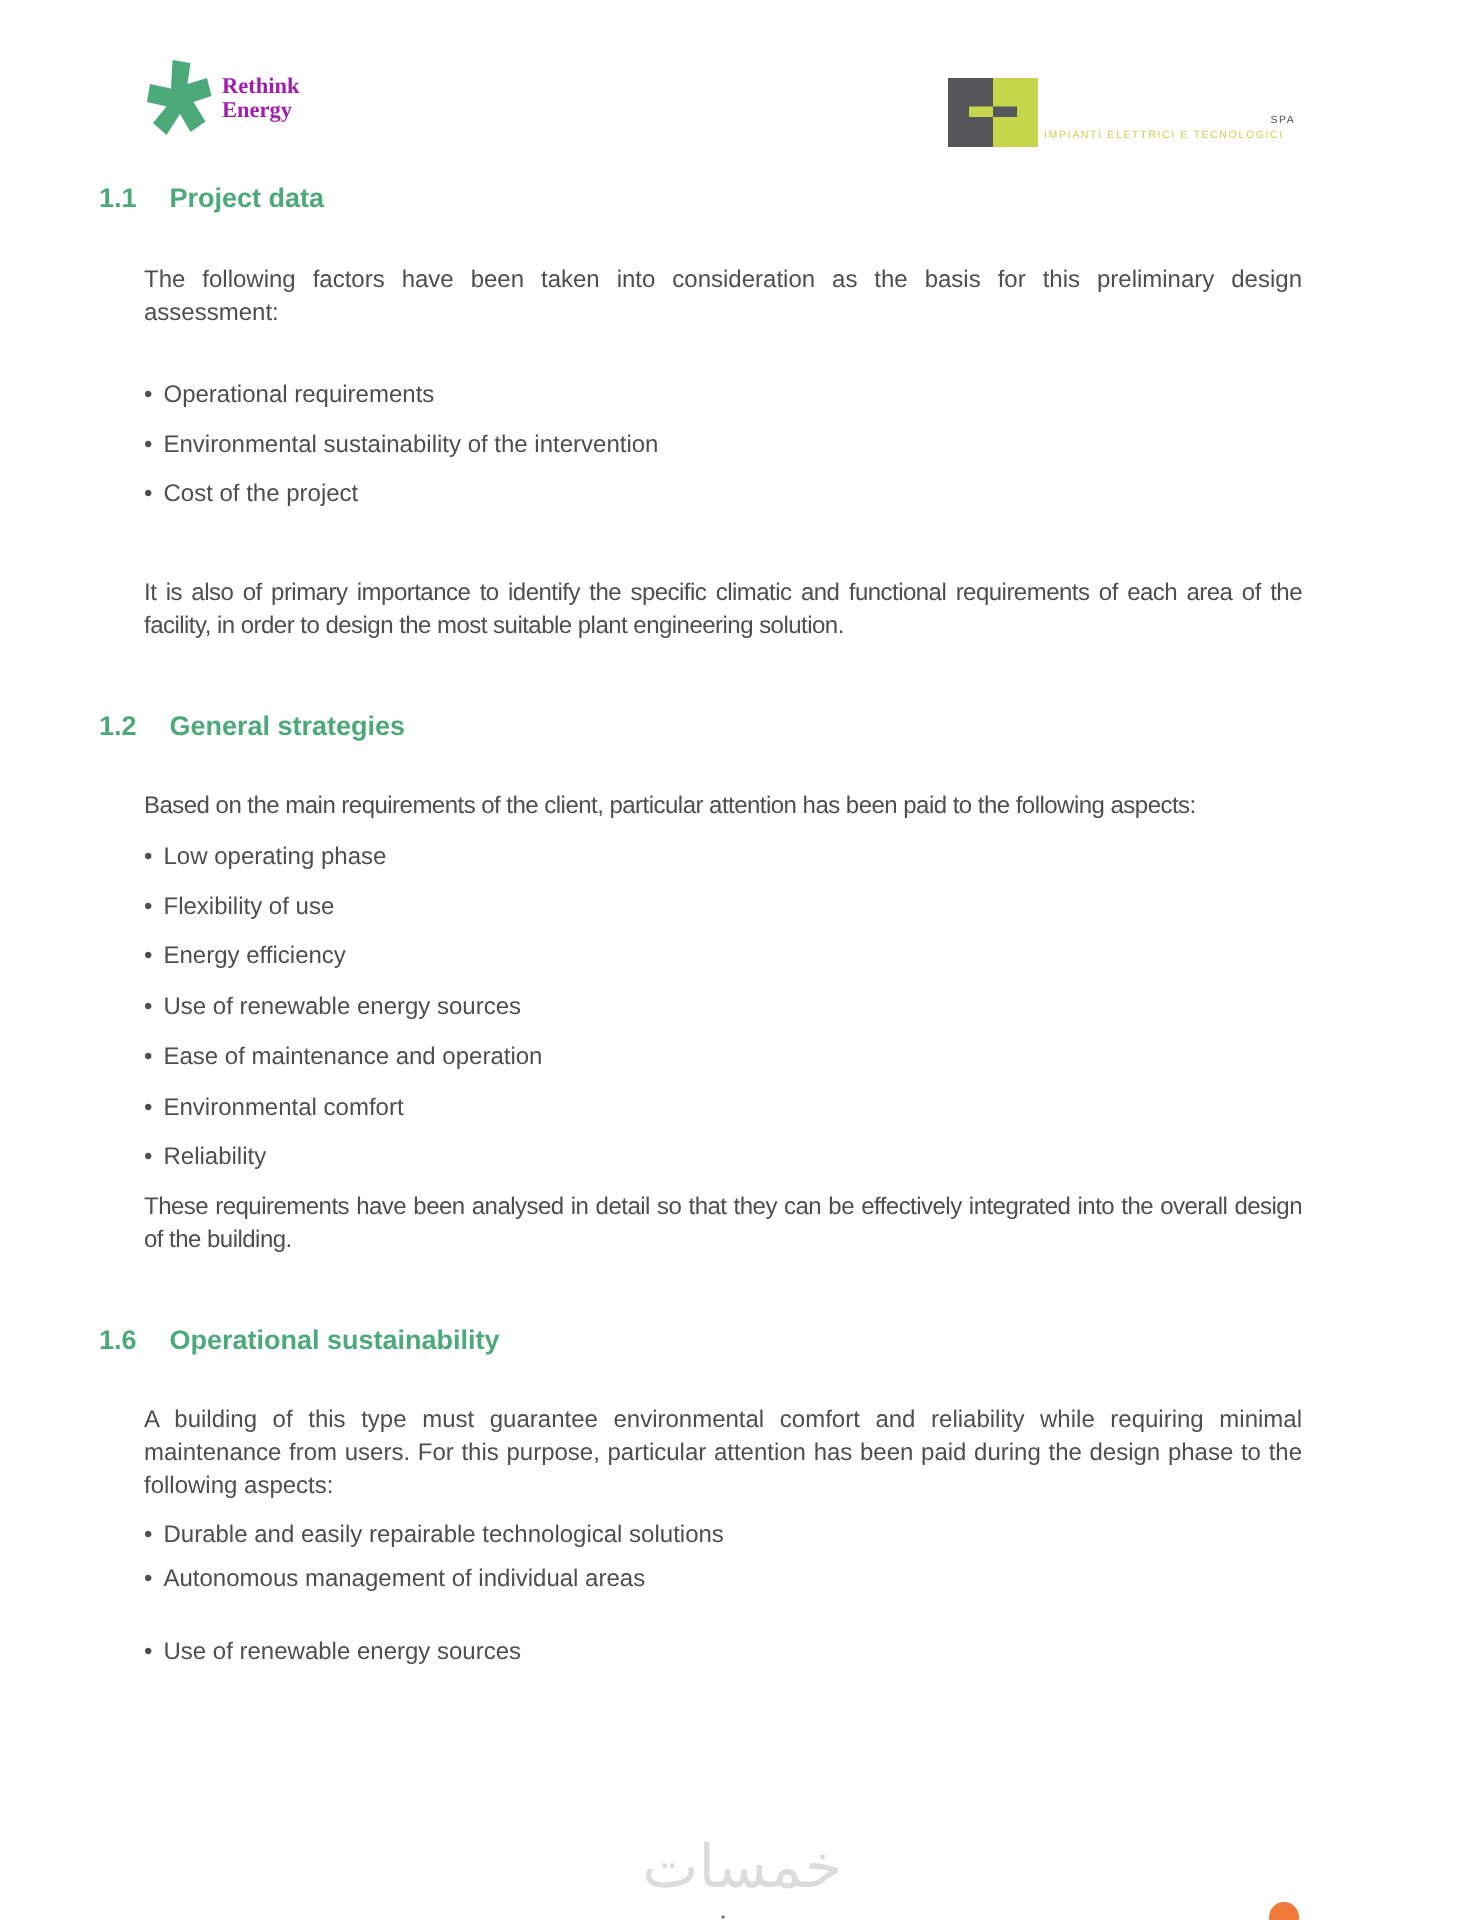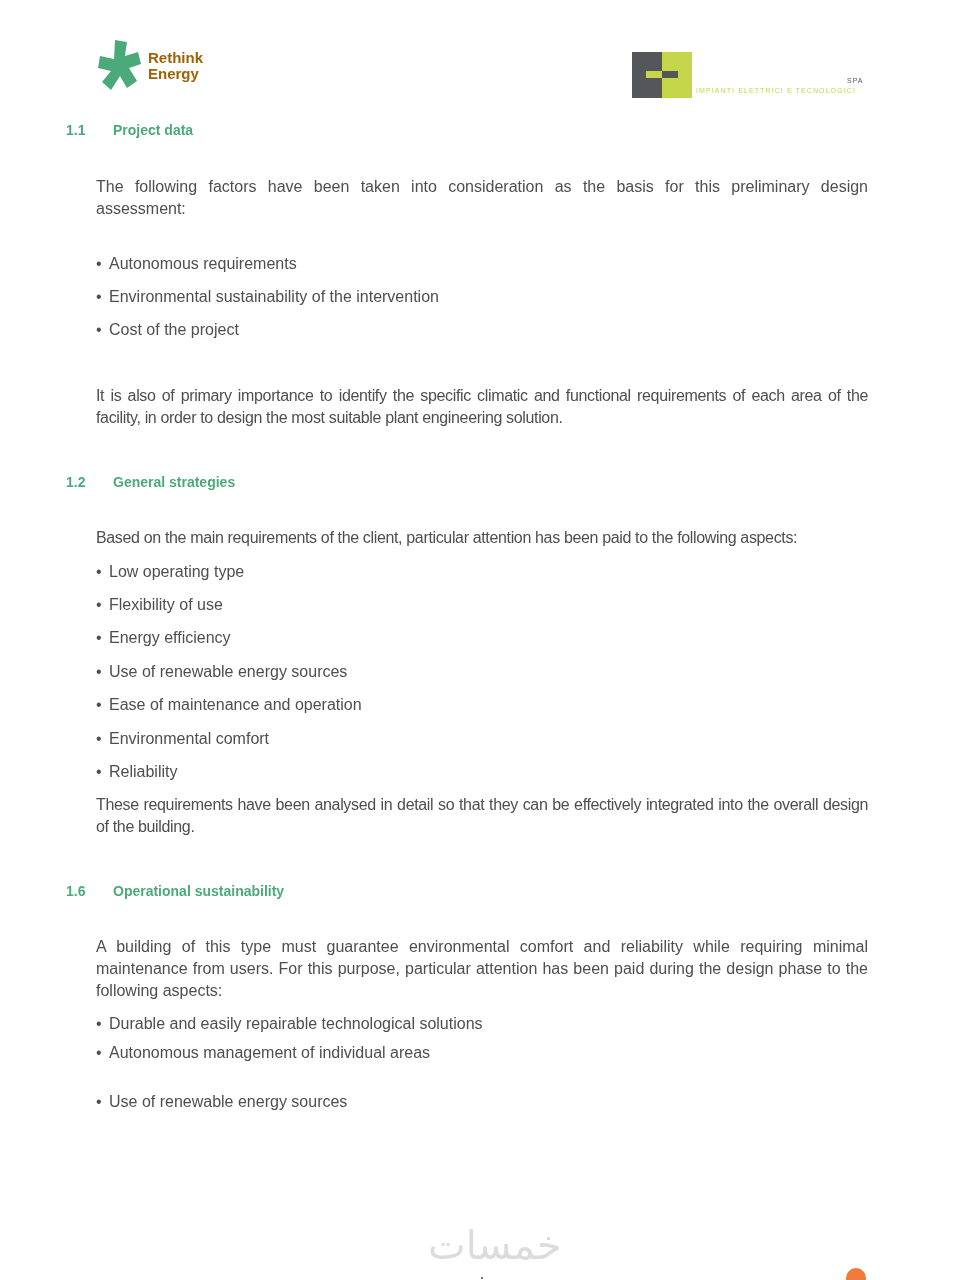--- a/index.html
+++ b/index.html
@@ -6,21 +6,21 @@
   body {
     width: 977px; height: 1280px; background: #ffffff; position: relative; overflow: hidden;
     font-family: "Liberation Sans", sans-serif; color: #4a4a4a;
   }
   .header { position: absolute; left: 0; top: 0; width: 977px; height: 110px; }
   
   .rethink { position: absolute; left: 96px; top: 38px; width: 120px; height: 56px; }
   .rethink svg { position: absolute; left: 0; top: 0; }
   .rethink-text {
     position: absolute; left: 52px; top: 12px; font-weight: bold; font-size: 15px; line-height: 16px;
-    color: #a16207; font-family: Liberation Sans, sans-serif;
+    color: #a21caf; font-family: Liberation Serif, serif;
   }
   
   .emergency { position: absolute; left: 280px; top: 50px; width: 330px; height: 52px; }
   .emergency .e-circle { position: absolute; left: 0; top: 3px; }
   .emergency-word {
     position: absolute; left: 52px; top: 0px; font-size: 43px; font-weight: bold; font-style: italic;
     color: #e0322c; letter-spacing: -1px; font-family: "Liberation Sans", sans-serif;
     transform: scaleY(1.05); transform-origin: left top;
   }
   .emergency-ngo {
@@ -32,21 +32,21 @@
   .milani-word {
     position: absolute; left: 64px; top: 0px; font-size: 24px; letter-spacing: 17px; color: #55565a;
     font-family: "DejaVu Sans", sans-serif; font-weight: normal;
   }
   .milani-spa { position: absolute; left: 215px; top: 25px; font-size: 7px; color: #55565a; letter-spacing: 1px; }
   .milani-sub { position: absolute; left: 64px; top: 35px; font-size: 7px; color: #c6d64a; letter-spacing: 1.1px; white-space: nowrap; }
 
   .content { position: absolute; left: 0; top: 0; width: 977px; }
   .heading {
     position: absolute; left: 66px; font-family: "Liberation Sans", sans-serif; font-weight: bold;
-    font-size: 14px; color: #4caa7a;
+    font-size: 18px; color: #4caa7a;
   }
   .heading .num { display: inline-block; width: 47px; }
   .para {
     position: absolute; left: 96px; width: 772px; font-size: 16px; line-height: 22px; color: #4e4e4e;
     text-align: justify;
   }
   .para.condensed { letter-spacing: -0.35px; }
   .bullet {
     position: absolute; left: 96px; font-size: 16px; line-height: 20px; color: #4e4e4e; white-space: nowrap;
   }
@@ -85,30 +85,30 @@
     <div class="milani-sub">IMPIANTI ELETTRICI E TECNOLOGICI</div>
   </div>
 </div>
 
 <div class="content">
 
   <div class="heading" style="top:122px;">
     <span class="num">1.1</span><span>Project data</span>
   </div>
   <div class="para" style="top:176px; word-spacing:4px;">The following factors have been taken into consideration as the basis for this preliminary design assessment:</div>
-  <div class="bullet" style="top:254px;"><span class="dot">•</span><span>Autonomous requirements</span></div>
+  <div class="bullet" style="top:254px;"><span class="dot">•</span><span>Operational requirements</span></div>
   <div class="bullet" style="top:287px;"><span class="dot">•</span><span>Environmental sustainability of the intervention</span></div>
   <div class="bullet" style="top:320px;"><span class="dot">•</span><span>Cost of the project</span></div>
   <div class="para condensed" style="top:385px;">It is also of primary importance to identify the specific climatic and functional requirements of each area of the facility, in order to design the most suitable plant engineering solution.</div>
 
   <div class="heading" style="top:474px;">
     <span class="num">1.2</span><span>General strategies</span>
   </div>
   <div class="para condensed" style="top:527px;">Based on the main requirements of the client, particular attention has been paid to the following aspects:</div>
-  <div class="bullet" style="top:562px;"><span class="dot">•</span><span>Low operating type</span></div>
+  <div class="bullet" style="top:562px;"><span class="dot">•</span><span>Low operating phase</span></div>
   <div class="bullet" style="top:595px;"><span class="dot">•</span><span>Flexibility of use</span></div>
   <div class="bullet" style="top:628px;"><span class="dot">•</span><span>Energy efficiency</span></div>
   <div class="bullet" style="top:662px;"><span class="dot">•</span><span>Use of renewable energy sources</span></div>
   <div class="bullet" style="top:695px;"><span class="dot">•</span><span>Ease of maintenance and operation</span></div>
   <div class="bullet" style="top:729px;"><span class="dot">•</span><span>Environmental comfort</span></div>
   <div class="bullet" style="top:762px;"><span class="dot">•</span><span>Reliability</span></div>
   <div class="para condensed" style="top:794px;">These requirements have been analysed in detail so that they can be effectively integrated into the overall design of the building.</div>
 
   <div class="heading" style="top:883px;">
     <span class="num">1.6</span><span>Operational sustainability</span>

